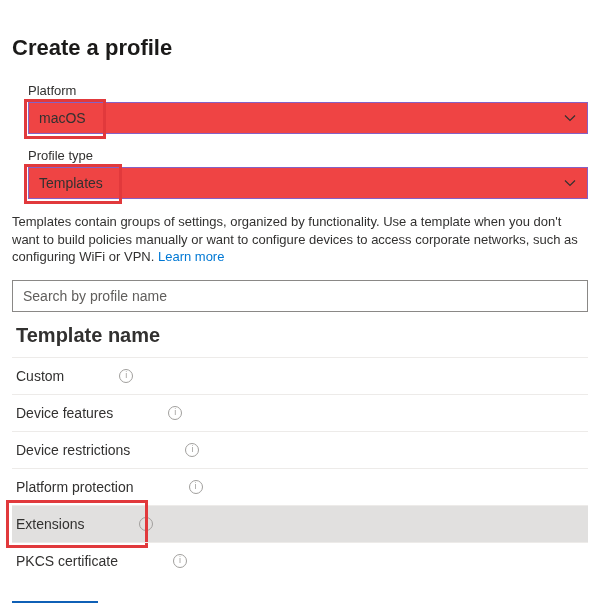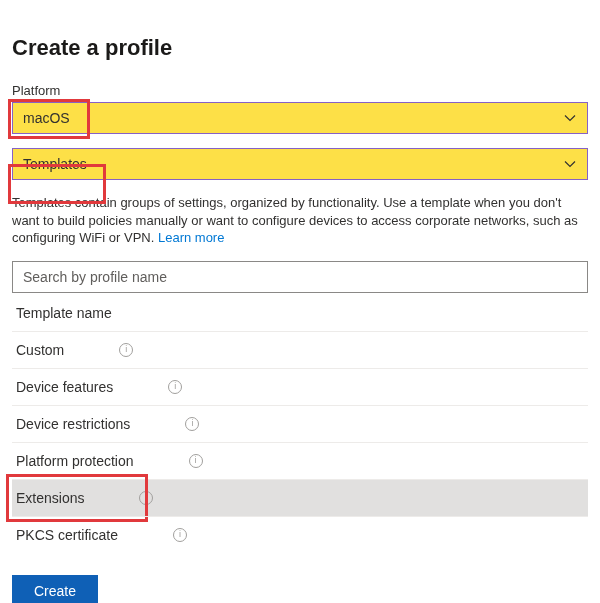--- a/index.html
+++ b/index.html
@@ -21,59 +21,59 @@
     .field-label {
       font-size: 13px;
       color: #323130;
       margin-bottom: 4px;
       display: block;
     }
     .select {
       width: 100%;
       height: 32px;
       border: 1px solid #8661c5;
-      background: #fde047;
+      background: #ef4444;
       display: flex;
       align-items: center;
       justify-content: space-between;
       padding: 0 10px;
       font-size: 14px;
       color: #323130;
       cursor: pointer;
       position: relative;
     }
     .select .chevron {
       flex-shrink: 0;
     }
     .redbox {
       position: absolute;
       border: 3px solid #e1393c;
       pointer-events: none;
     }
-    .field-wrap { position: relative; margin-bottom: 14px; }
+    .field-wrap { position: relative; margin-bottom: 14px; margin-left: 16px; }
     .desc {
       font-size: 13px;
       line-height: 1.35;
       color: #323130;
       margin: 6px 0 14px 0;
     }
     .desc a { color: #0078d4; text-decoration: none; cursor: pointer; }
     .search-input {
       width: 100%;
       height: 32px;
       border: 1px solid #8a8886;
       padding: 12px 10px;
       font-size: 14px;
       color: #605e5c;
       font-family: inherit;
     }
     .search-input::placeholder { color: #605e5c; }
     .col-header {
-      font-weight: 400;
-      font-size: 14px;
+      font-weight: 700;
+      font-size: 20px;
       padding: 12px 4px 10px 4px;
     }
     .list { border-top: 0; }
     .row {
       display: flex;
       align-items: center;
       padding: 10px 4px;
       border-top: 1px solid #edebe9;
       font-size: 14px;
       color: #323130;
@@ -120,20 +120,21 @@
     <span class="chevron">
       <svg width="14" height="14" viewBox="0 0 14 14">
           <path d="M2 4.5 L7 9.5 L12 4.5" stroke="#323130" stroke-width="1.2" fill="none"></path>
         </svg>
     </span>
   </div>
   <div class="redbox" style="top:16px; left:-4px; width:82px; height:40px;"></div>
 </div>
 
 <div class="field-wrap">
+  <span class="field-label">Profile type</span>
   <div class="select">
     <span>Templates</span>
     <span class="chevron">
       <svg width="14" height="14" viewBox="0 0 14 14">
           <path d="M2 4.5 L7 9.5 L12 4.5" stroke="#323130" stroke-width="1.2" fill="none"></path>
         </svg>
     </span>
   </div>
   <div class="redbox" style="top:16px; left:-4px; width:98px; height:40px;"></div>
 </div>

